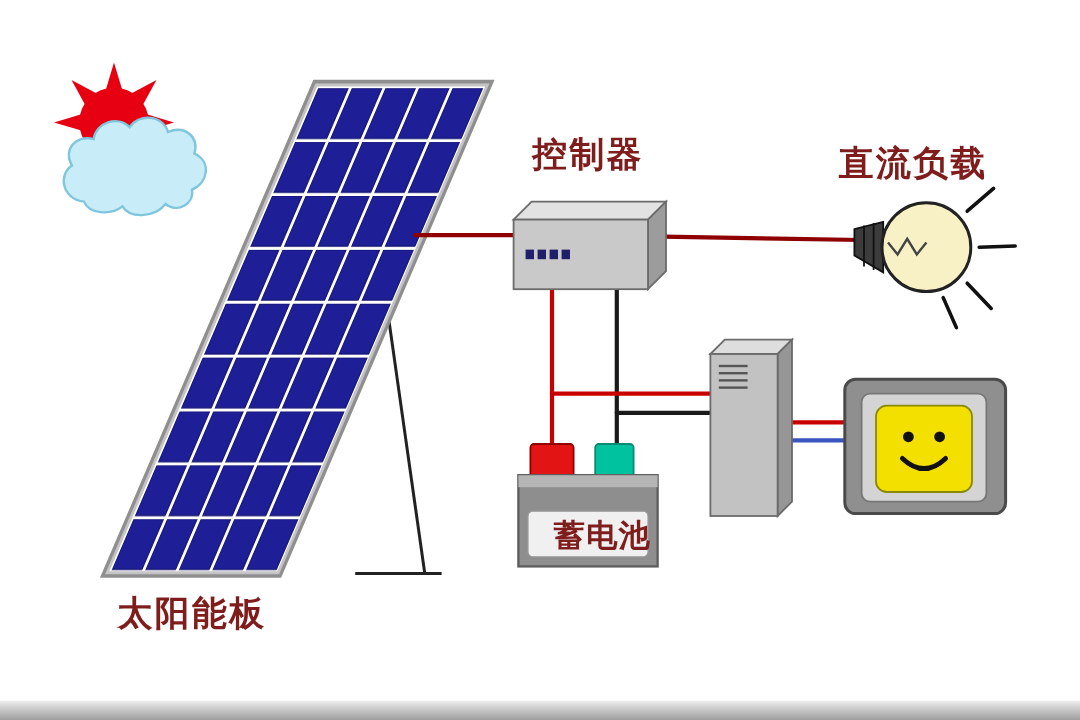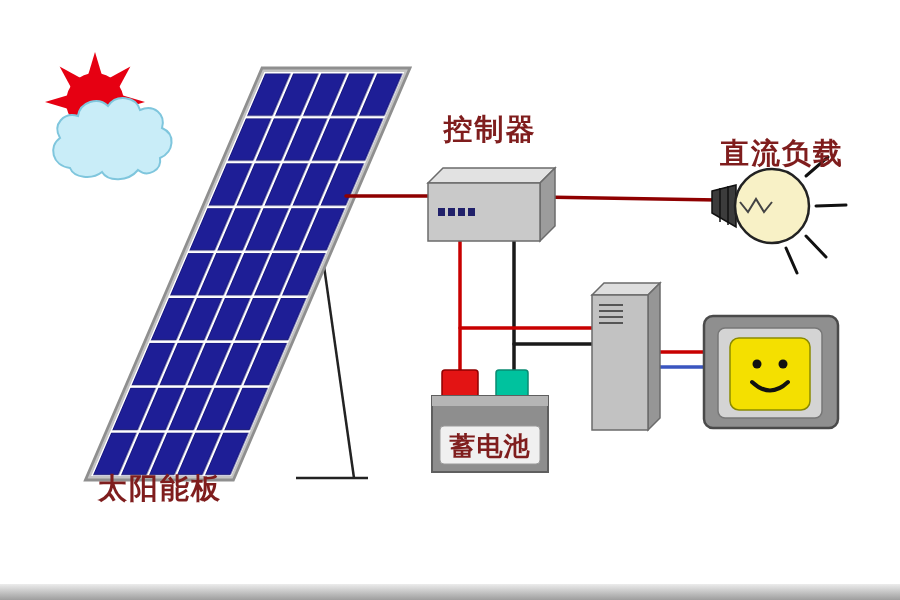--- a/index.html
+++ b/index.html
@@ -1,21 +1,21 @@
 <!DOCTYPE html>
 <html><head>
 <meta charset="utf-8">
 <style>
   html,body{margin:0;padding:0;background:#fff;}
   #stage{position:relative;width:900px;height:600px;background:#ffffff;overflow:hidden;
          font-family:"Liberation Sans", sans-serif;}
   #art{position:absolute;left:0;top:0;}
   .label{position:absolute;font-weight:700;font-size:29px;color:#7f1d1d;text-align:center;
          letter-spacing:2px;line-height:1.1;}
-  .label.small{font-size:26px;letter-spacing:1px;}
+  .label.small{font-size:26px;letter-spacing:1px;padding-left:12px;}
   #floor{position:absolute;left:0;bottom:0;width:900px;height:16px;
          background:linear-gradient(#ececec,#9e9e9e);}
 </style>
 </head>
 <body>
 
 <div id="stage">
 
   <svg id="art" width="900" height="600" viewBox="0 0 900 600">
     <defs>
@@ -117,19 +117,19 @@
       <rect x="718" y="328" width="104" height="90" rx="7" fill="#d4d4d4" stroke="#777" stroke-width="1.5"></rect>
       <rect x="730" y="338" width="80" height="72" rx="9" fill="#f4e000" stroke="#8a8a00" stroke-width="1.5"></rect>
       <g fill="#111">
         <circle cx="757" cy="364" r="4.5"></circle>
         <circle cx="783" cy="364" r="4.5"></circle>
         <path d="M 752 382 Q 770 399 788 382" fill="none" stroke="#111" stroke-width="4" stroke-linecap="round"></path>
       </g>
     </g>
   </svg>
 
-  <div class="label" style="left:75px;top:473px;width:170px;">太阳能板</div>
+  <div class="label" style="left:75px;top:497px;width:170px;">太阳能板</div>
   <div class="label" style="left:420px;top:114px;width:140px;">控制器</div>
-  <div class="label" style="left:697px;top:122px;width:170px;margin-top:16px;">直流负载</div>
+  <div class="label" style="left:676px;top:122px;width:170px;">直流负载</div>
   <div class="label small" style="left:432px;top:432px;width:116px;">蓄电池</div>
 
   <div id="floor"></div>
 </div>
 
 </body></html>

